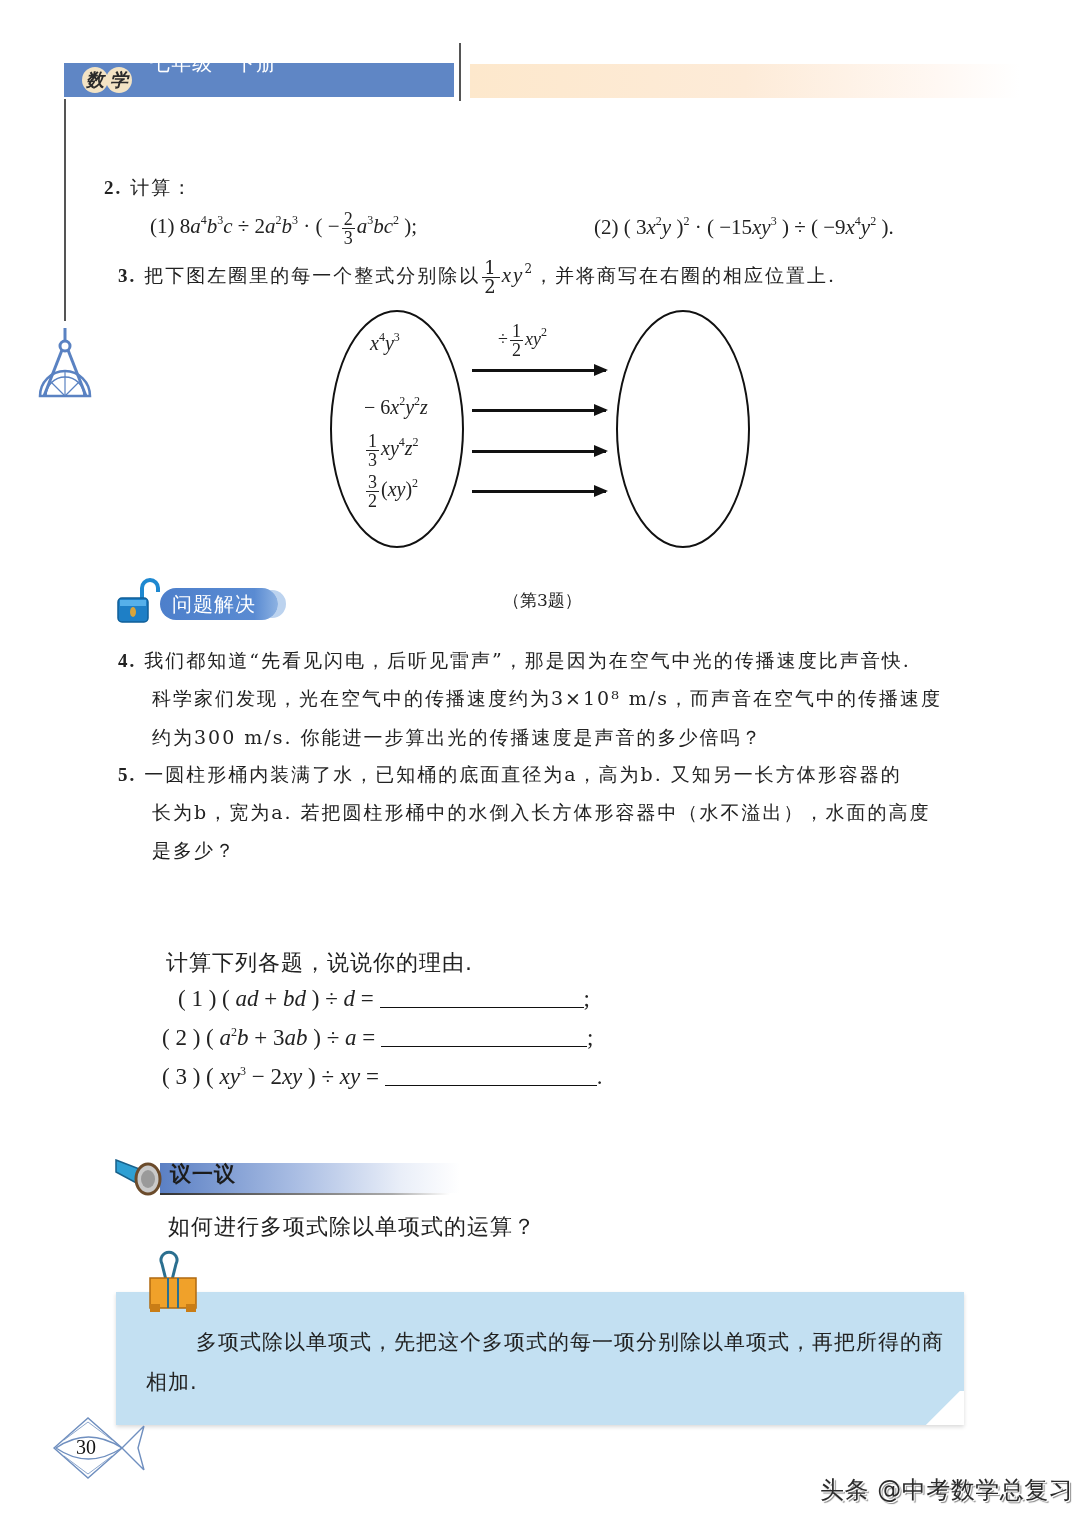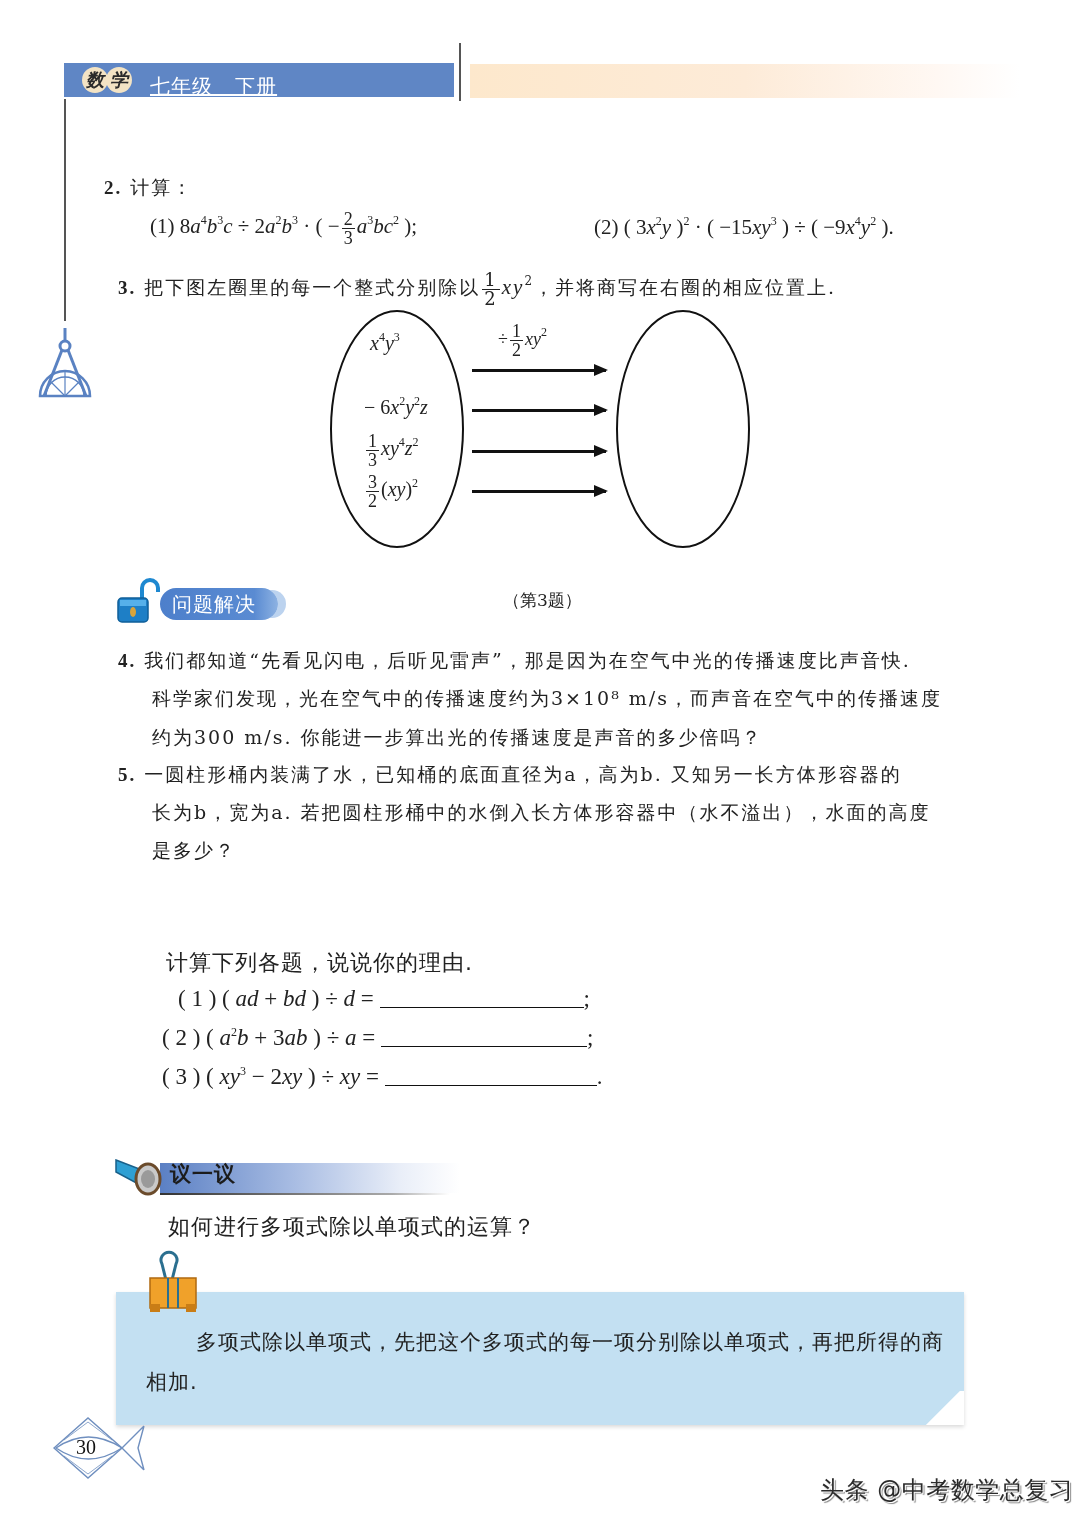--- a/index.html
+++ b/index.html
@@ -10,21 +10,21 @@
   }
   .abs { position: absolute; }
   
   .hdr-bar { left: 64px; top: 63px; width: 390px; height: 34px; background: #5f86c5; }
   .hdr-badge { left: 82px; top: 67px; display: flex; }
   .hdr-badge span {
     width: 26px; height: 26px; border-radius: 50%; background: #f3e3c4; color: #2a2a2a;
     font: bold 18px "DejaVu Sans", sans-serif; display: flex; align-items: center; justify-content: center;
     margin-right: -2px; font-style: italic;
   }
-  .hdr-title { left: 150px; top: 73px; color: #fff; font: 20px "DejaVu Sans", sans-serif; letter-spacing: 1px; white-space: pre; text-decoration: underline; }
+  .hdr-title { left: 150px; top: 50px; color: #fff; font: 20px "DejaVu Sans", sans-serif; letter-spacing: 1px; white-space: pre; }
   .hdr-vline { left: 459px; top: 43px; width: 2px; height: 58px; background: #555; }
   .hdr-right { left: 470px; top: 64px; width: 550px; height: 34px;
     background: linear-gradient(90deg, #fde8cc 0%, #fdebd8 50%, #fff8f3 85%, #ffffff 100%); }
   .left-vline { left: 64px; top: 99px; width: 2px; height: 222px; background: #555; }
   .compass { left: 36px; top: 326px; width: 58px; height: 74px; }
 
   .q-num { font-weight: bold; font-family: "Liberation Serif", serif; }
   .txt { font-size: 19px; line-height: 38px; letter-spacing: 2px; }
   .math { font-family: "Liberation Serif", "DejaVu Serif", serif; font-size: 21px; }
   .i { font-style: italic; }
@@ -97,21 +97,21 @@
 <div class="abs math" style="left:150px; top:210px; white-space:nowrap;">
   (1) 8<span class="i">a</span><sup>4</sup><span class="i">b</span><sup>3</sup><span class="i">c</span> ÷ 2<span class="i">a</span><sup>2</sup><span class="i">b</span><sup>3</sup> · ( −<span class="frac">
       <span class="n">2</span>
       <span class="d">3</span>
     </span><span class="i">a</span><sup>3</sup><span class="i">bc</span><sup>2</sup> );
 </div>
 <div class="abs math" style="left:594px; top:215px; white-space:nowrap;">
   (2) ( 3<span class="i">x</span><sup>2</sup><span class="i">y</span> )<sup>2</sup> · ( −15<span class="i">xy</span><sup>3</sup> ) ÷ ( −9<span class="i">x</span><sup>4</sup><span class="i">y</span><sup>2</sup> ).
 </div>
 
-<div class="abs txt" style="left:118px; top:268px; white-space:nowrap;">
+<div class="abs txt" style="left:118px; top:256px; white-space:nowrap;">
   <span class="q-num">3.</span>
   <span>把下图左圈里的每一个整式分别除以</span><span class="frac">
       <span class="n">1</span>
       <span class="d">2</span>
     </span><span class="math i">xy</span><sup>2</sup><span>，并将商写在右圈的相应位置上.</span>
 </div>
 
 <div class="abs oval" style="left:330px; top:310px; width:130px; height:234px;"></div>
 <div class="abs oval" style="left:616px; top:310px; width:130px; height:234px;"></div>
 

